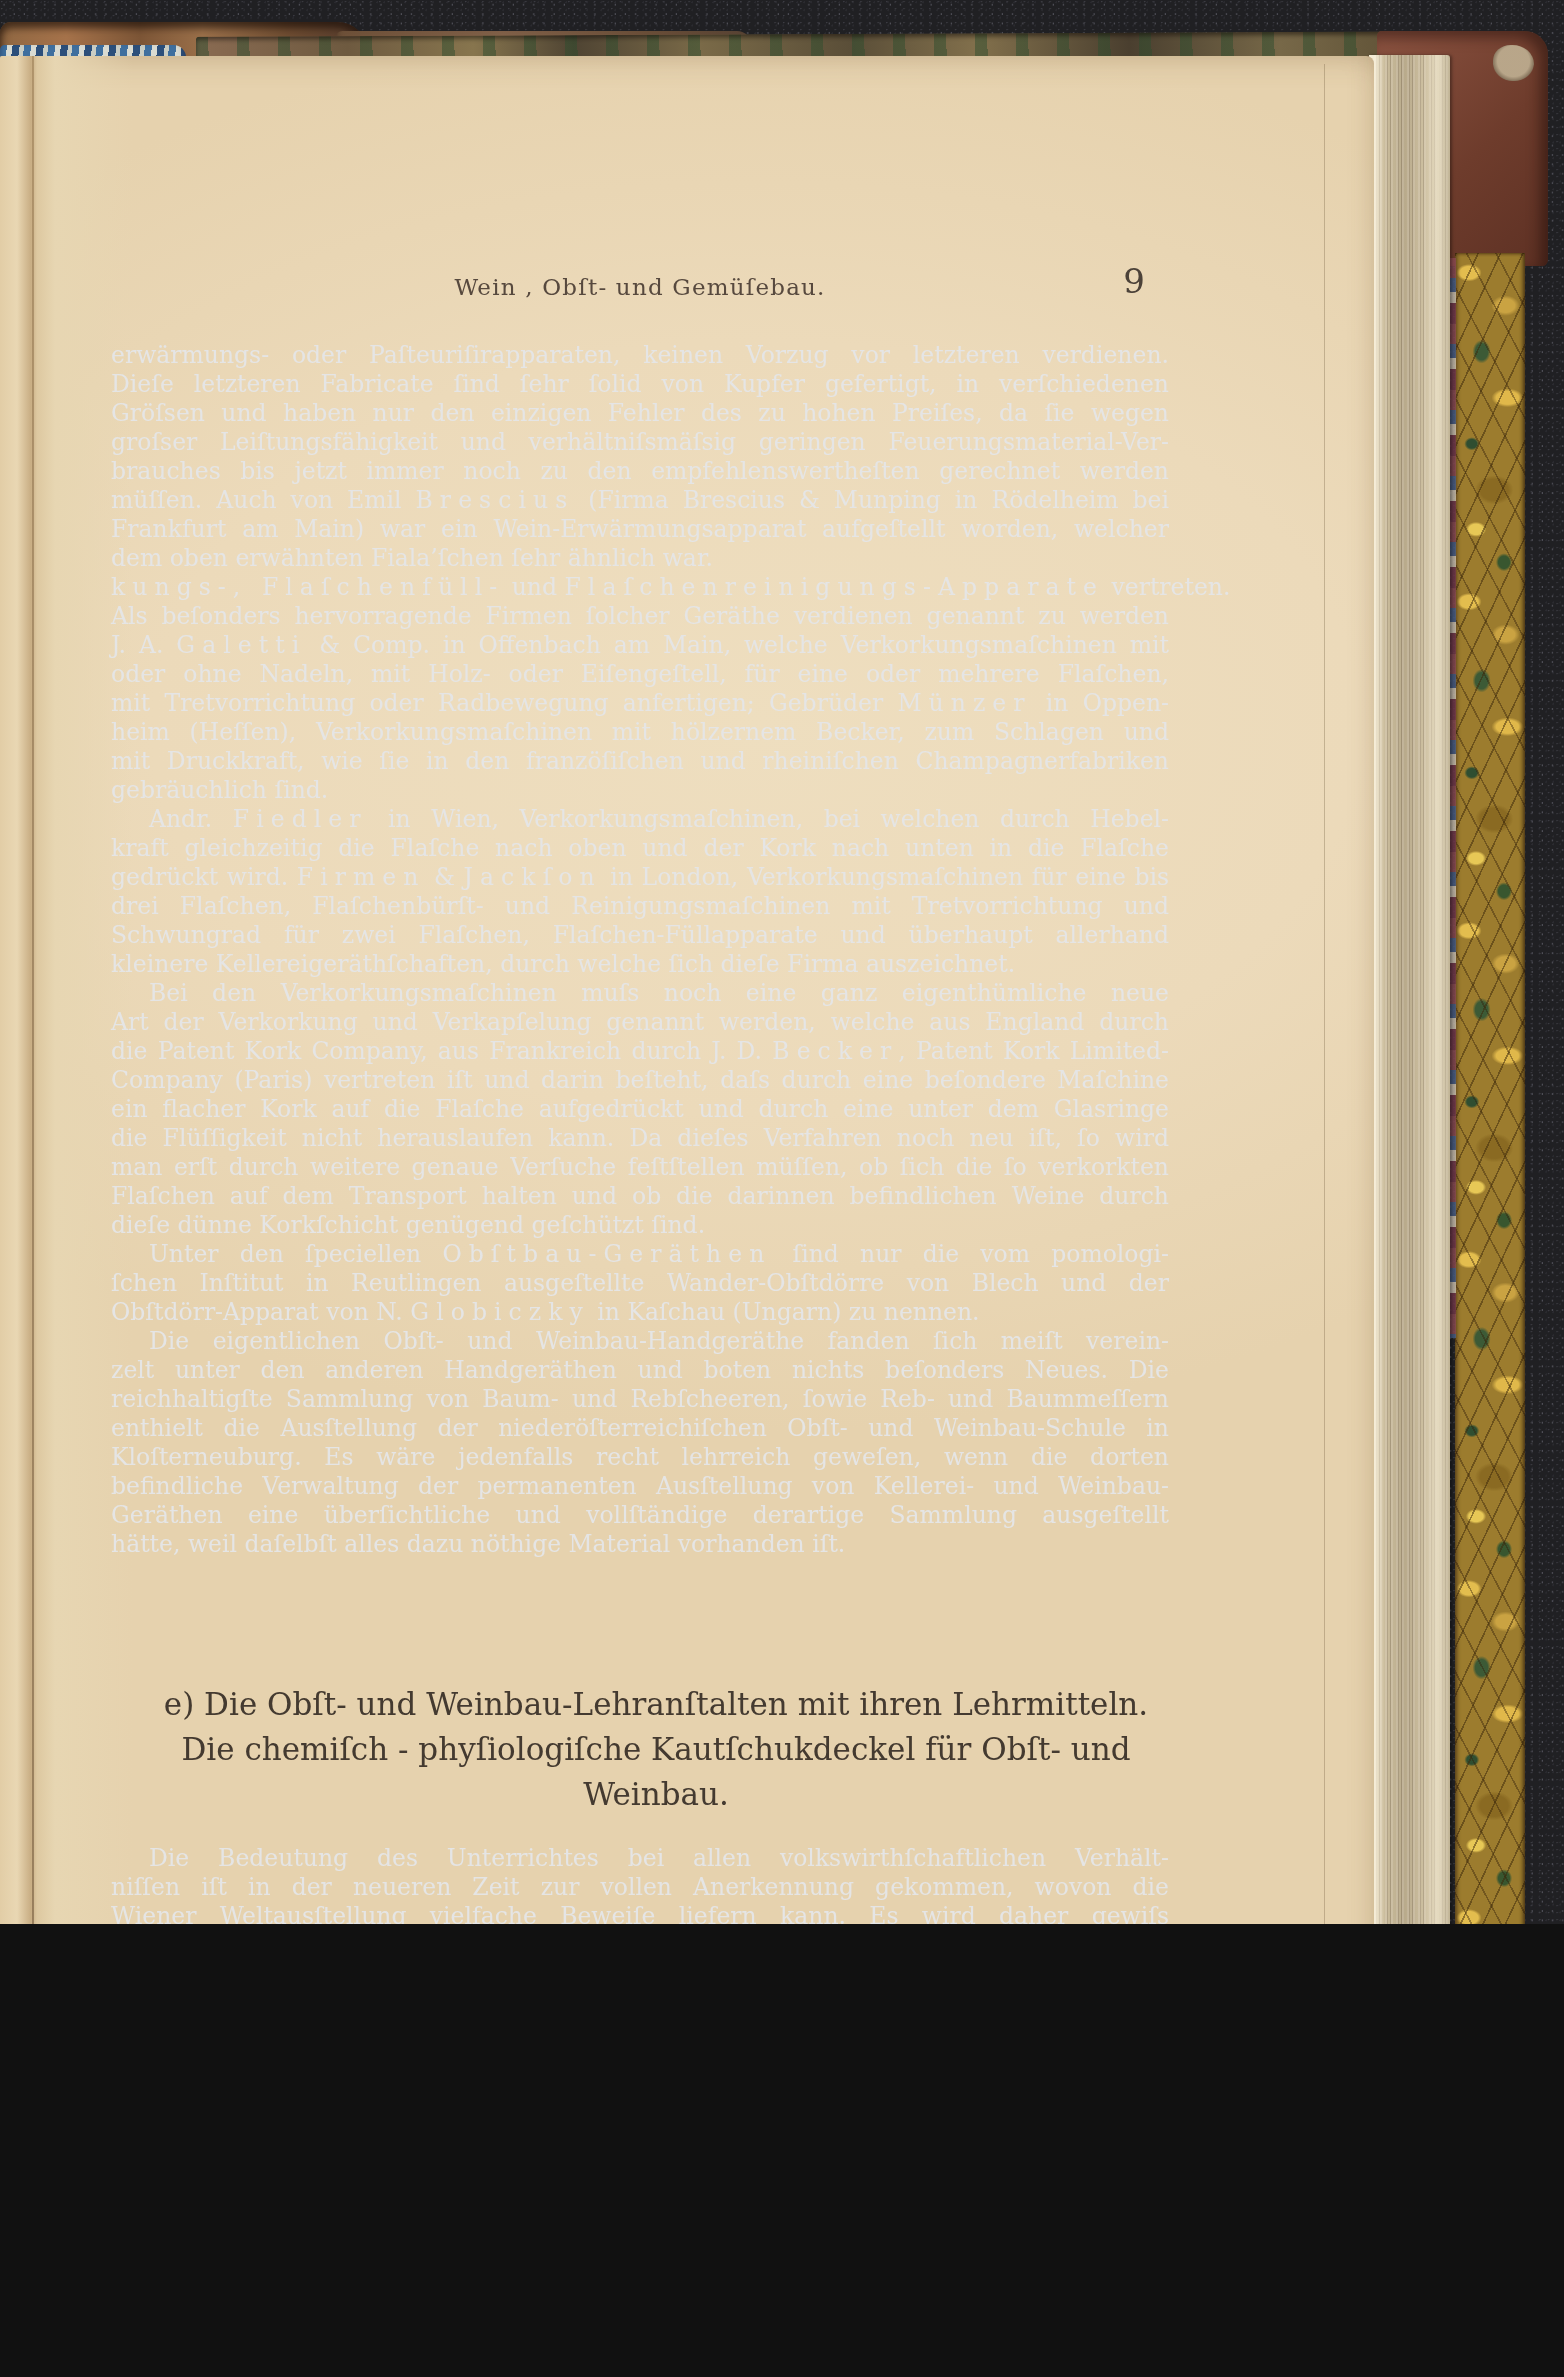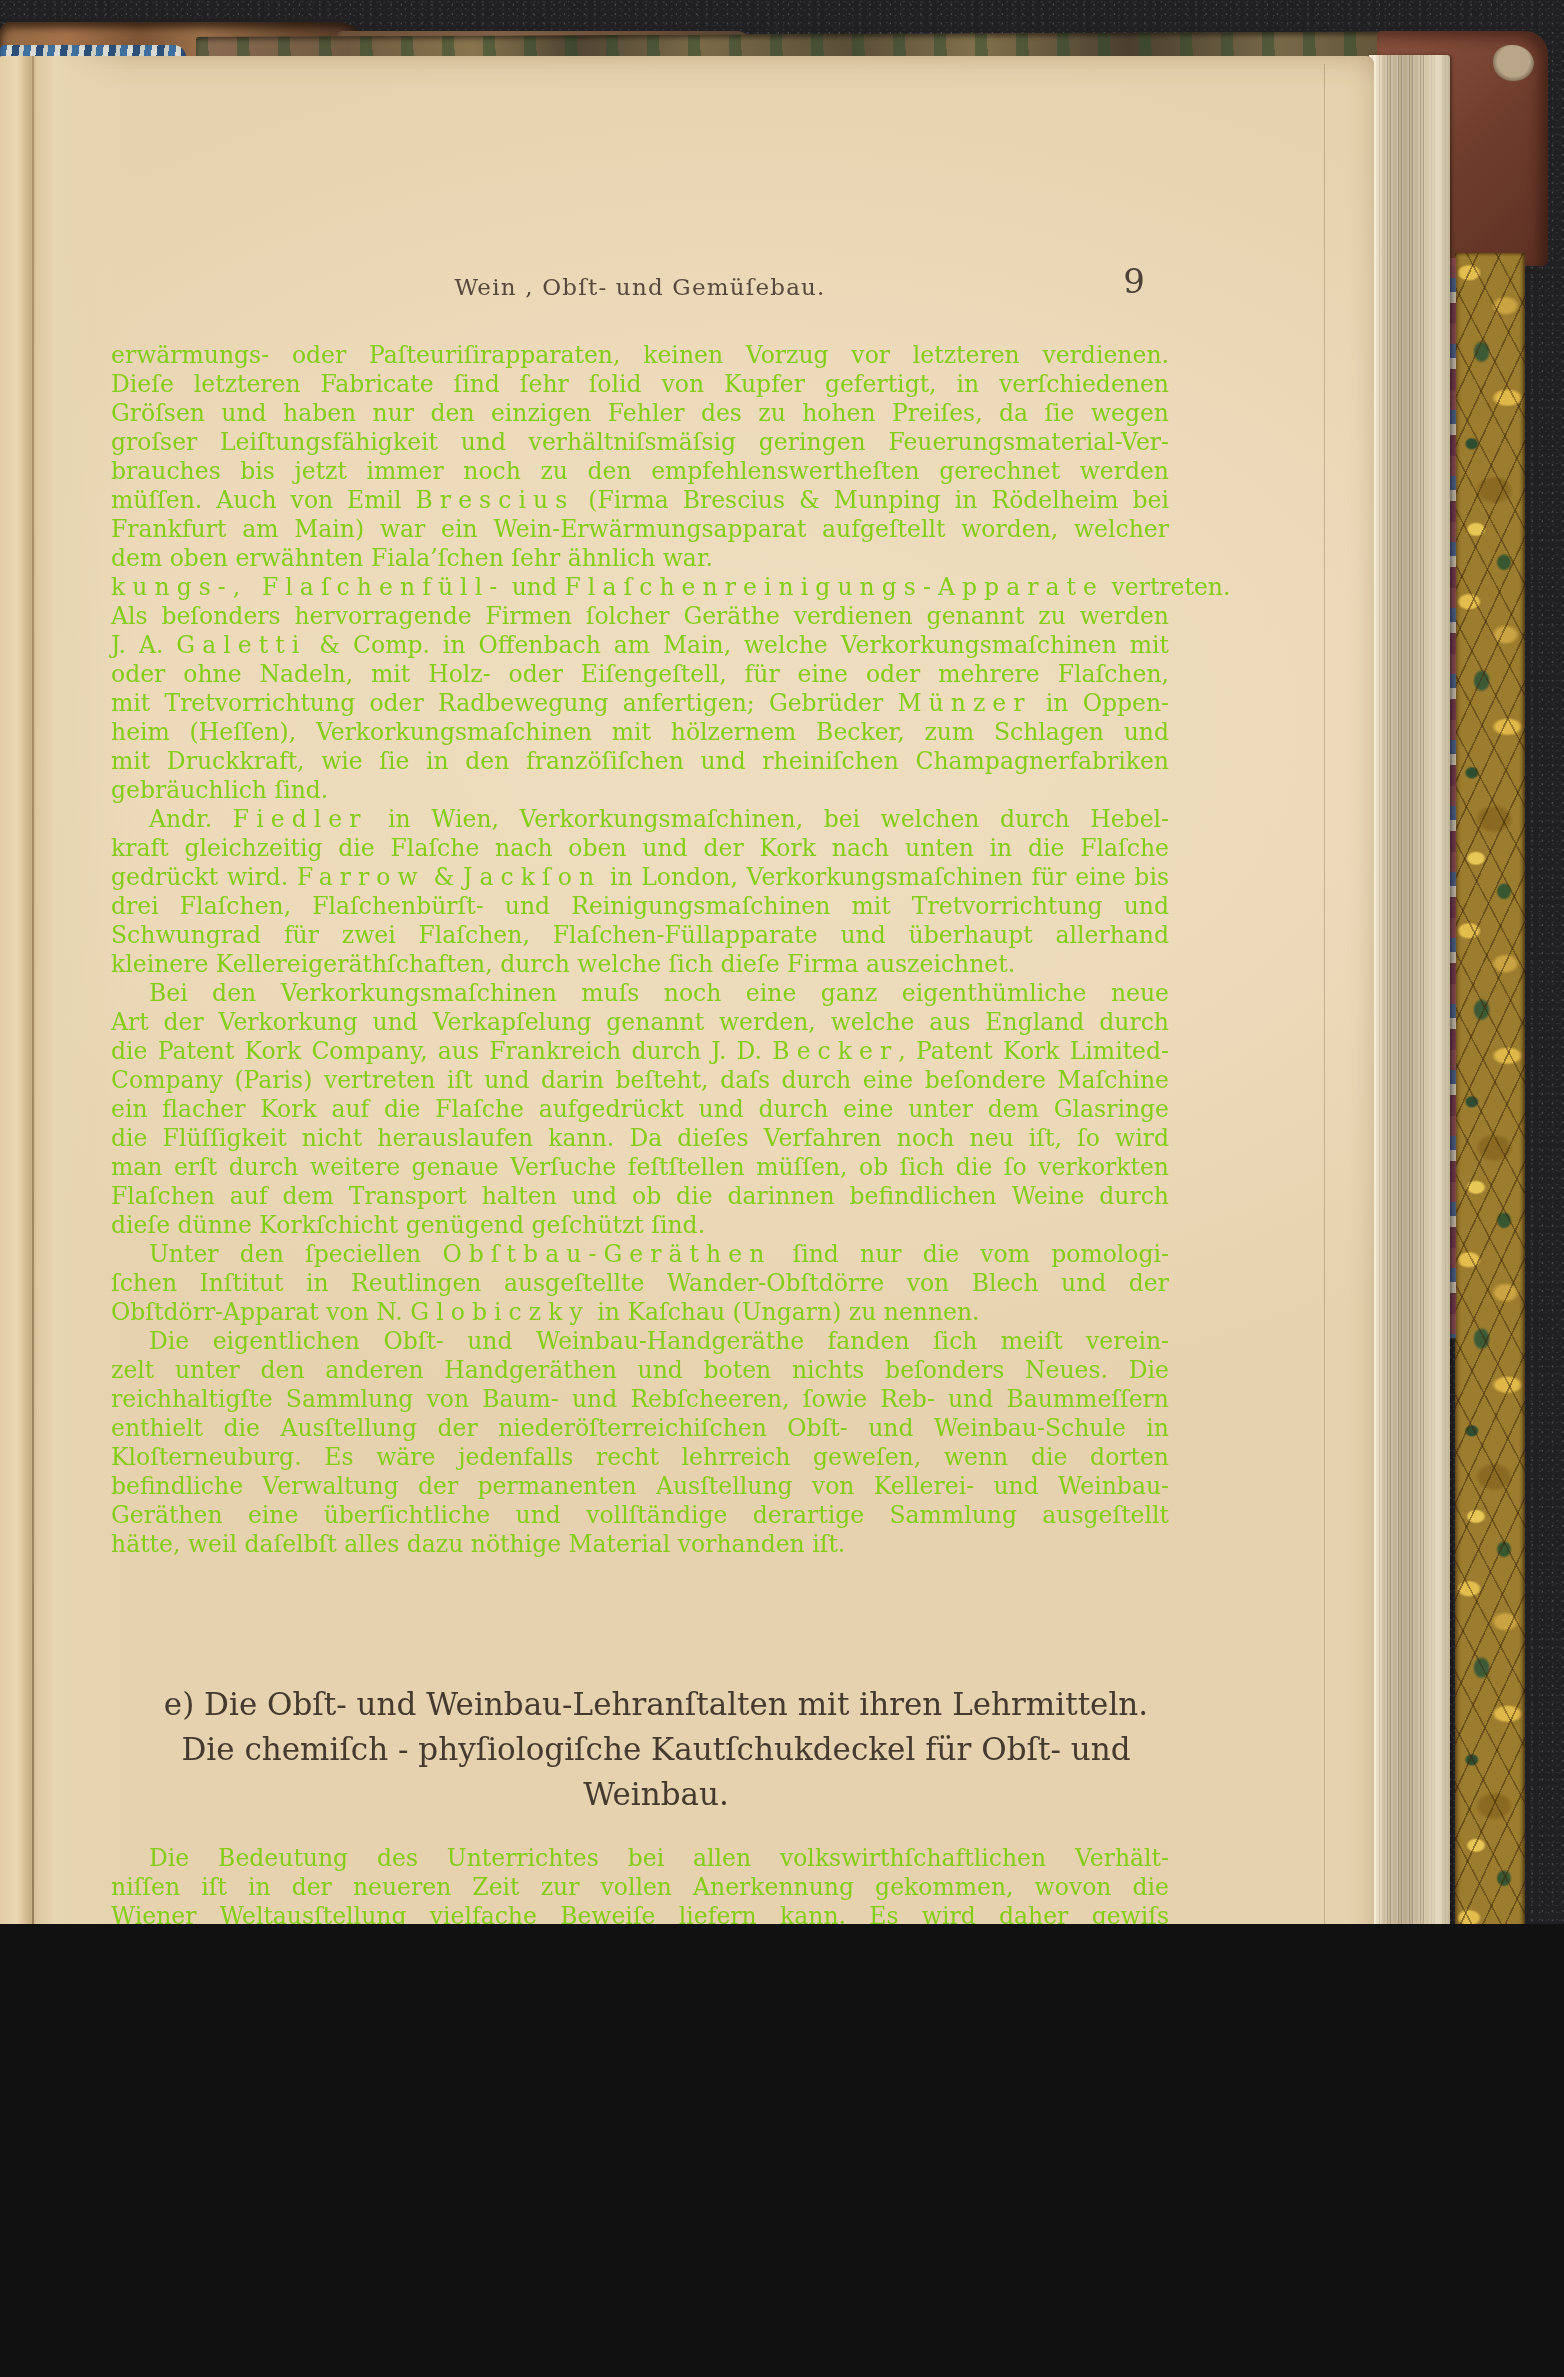--- a/index.html
+++ b/index.html
@@ -101,21 +101,21 @@
   
   .gutter{position:absolute;left:0;top:0;width:133px;height:100%;
     background:linear-gradient(90deg,#e2cda6 0px,#e9d7b3 17px,#c8ad83 31px,#ddc8a0 37px,#e7d6b2 55px,rgba(238,222,191,0) 133px);
     border-radius:2.3px 0 0 2.3px;}
   .crease{position:absolute;left:32px;top:0;width:2.3px;height:100%;
     background:linear-gradient(180deg,rgba(150,120,80,.55),rgba(120,92,60,.5) 40%,rgba(100,75,48,.55));}
   .page-split{position:absolute;left:1324px;top:7.8px;width:0.8px;height:2222px;
     background:rgba(120,100,70,.35);}
 
   
-  .ink{color:#84cc16;}
+  .ink{color:#e5e5e5;}
   .running-head{position:absolute;left:111px;top:274px;width:1058px;
     text-align:center;font-size:23px;letter-spacing:1.2px;color:#57493e;}
   .page-number{position:absolute;left:1095px;top:261px;width:78px;
     text-align:center;font-size:34px;color:#4c4239;}
   .body-text{position:absolute;left:111px;top:341px;width:1058px;font-size:23.5px;}
   .body-text .line{height:29px;line-height:29px;white-space:nowrap;
     text-align:justify;text-align-last:justify;}
   .body-text .line.last{text-align-last:left;}
   .body-text .line.indent{text-indent:38px;}
   .sperr{letter-spacing:.30em;}
@@ -168,21 +168,21 @@
       <div class="line"><span class="sperr">kungs-, Flaſchenfüll-</span> und <span class="sperr">Flaſchenreinigungs-Apparate</span> vertreten.</div>
       <div class="line">Als beſonders hervorragende Firmen ſolcher Geräthe verdienen genannt zu werden</div>
       <div class="line">J. A. <span class="sperr">Galetti</span> &amp; Comp. in Offenbach am Main, welche Verkorkungsmaſchinen mit</div>
       <div class="line">oder ohne Nadeln, mit Holz- oder Eiſengeſtell, für eine oder mehrere Flaſchen,</div>
       <div class="line">mit Tretvorrichtung oder Radbewegung anfertigen; Gebrüder <span class="sperr">Münzer</span> in Oppen-</div>
       <div class="line">heim (Heſſen), Verkorkungsmaſchinen mit hölzernem Becker, zum Schlagen und</div>
       <div class="line">mit Druckkraft, wie ſie in den franzöſiſchen und rheiniſchen Champagnerfabriken</div>
       <div class="line last">gebräuchlich ſind.</div>
       <div class="line indent">Andr. <span class="sperr">Fiedler</span> in Wien, Verkorkungsmaſchinen, bei welchen durch Hebel-</div>
       <div class="line">kraft gleichzeitig die Flaſche nach oben und der Kork nach unten in die Flaſche</div>
-      <div class="line">gedrückt wird. <span class="sperr">Farrow</span> &amp; <span class="sperr">Jackſon</span> in London, Verkorkungsmaſchinen für eine bis</div>
+      <div class="line">gedrückt wird. <span class="sperr">Firmen</span> &amp; <span class="sperr">Jackſon</span> in London, Verkorkungsmaſchinen für eine bis</div>
       <div class="line">drei Flaſchen, Flaſchenbürſt- und Reinigungsmaſchinen mit Tretvorrichtung und</div>
       <div class="line">Schwungrad für zwei Flaſchen, Flaſchen-Füllapparate und überhaupt allerhand</div>
       <div class="line last">kleinere Kellereigeräthſchaften, durch welche ſich dieſe Firma auszeichnet.</div>
       <div class="line indent">Bei den Verkorkungsmaſchinen muſs noch eine ganz eigenthümliche neue</div>
       <div class="line">Art der Verkorkung und Verkapſelung genannt werden, welche aus England durch</div>
       <div class="line">die Patent Kork Company, aus Frankreich durch J. D. <span class="sperr">Becker</span>, Patent Kork Limited-</div>
       <div class="line">Company (Paris) vertreten iſt und darin beſteht, daſs durch eine beſondere Maſchine</div>
       <div class="line">ein flacher Kork auf die Flaſche aufgedrückt und durch eine unter dem Glasringe</div>
       <div class="line">die Flüſſigkeit nicht herauslaufen kann. Da dieſes Verfahren noch neu iſt, ſo wird</div>
       <div class="line">man erſt durch weitere genaue Verſuche feſtſtellen müſſen, ob ſich die ſo verkorkten</div>

